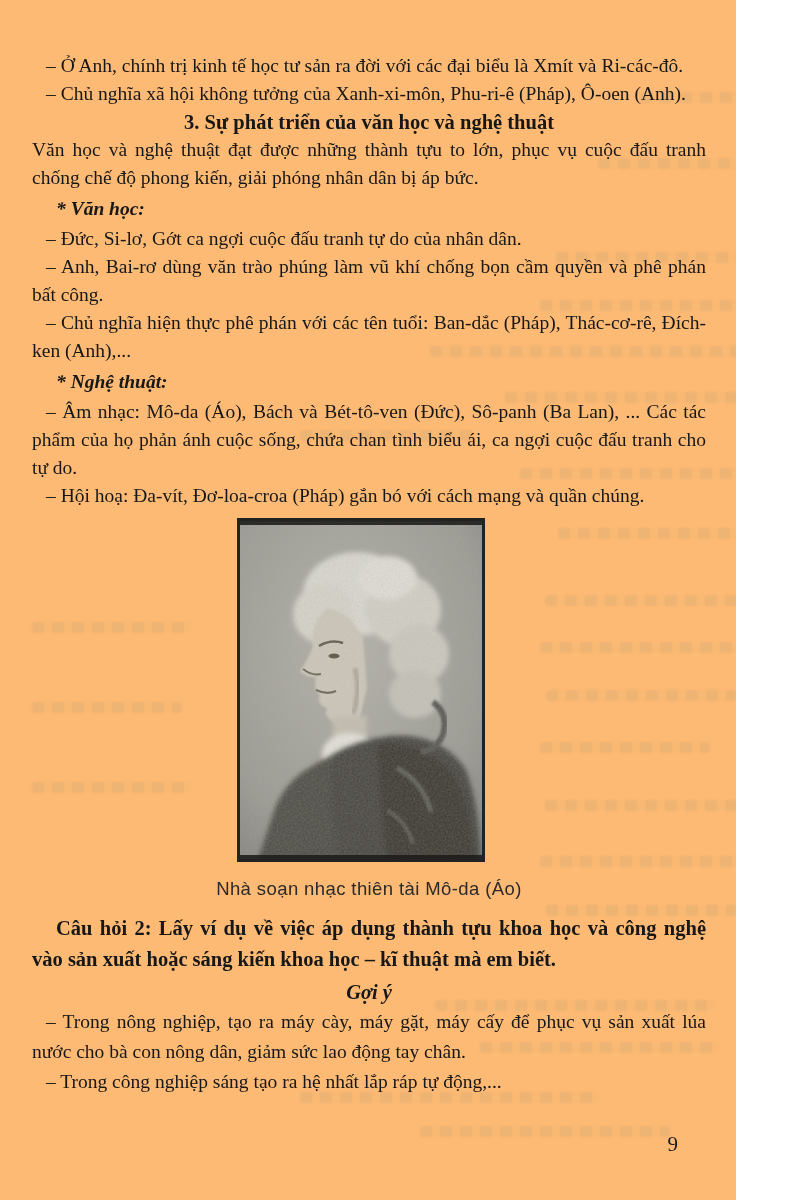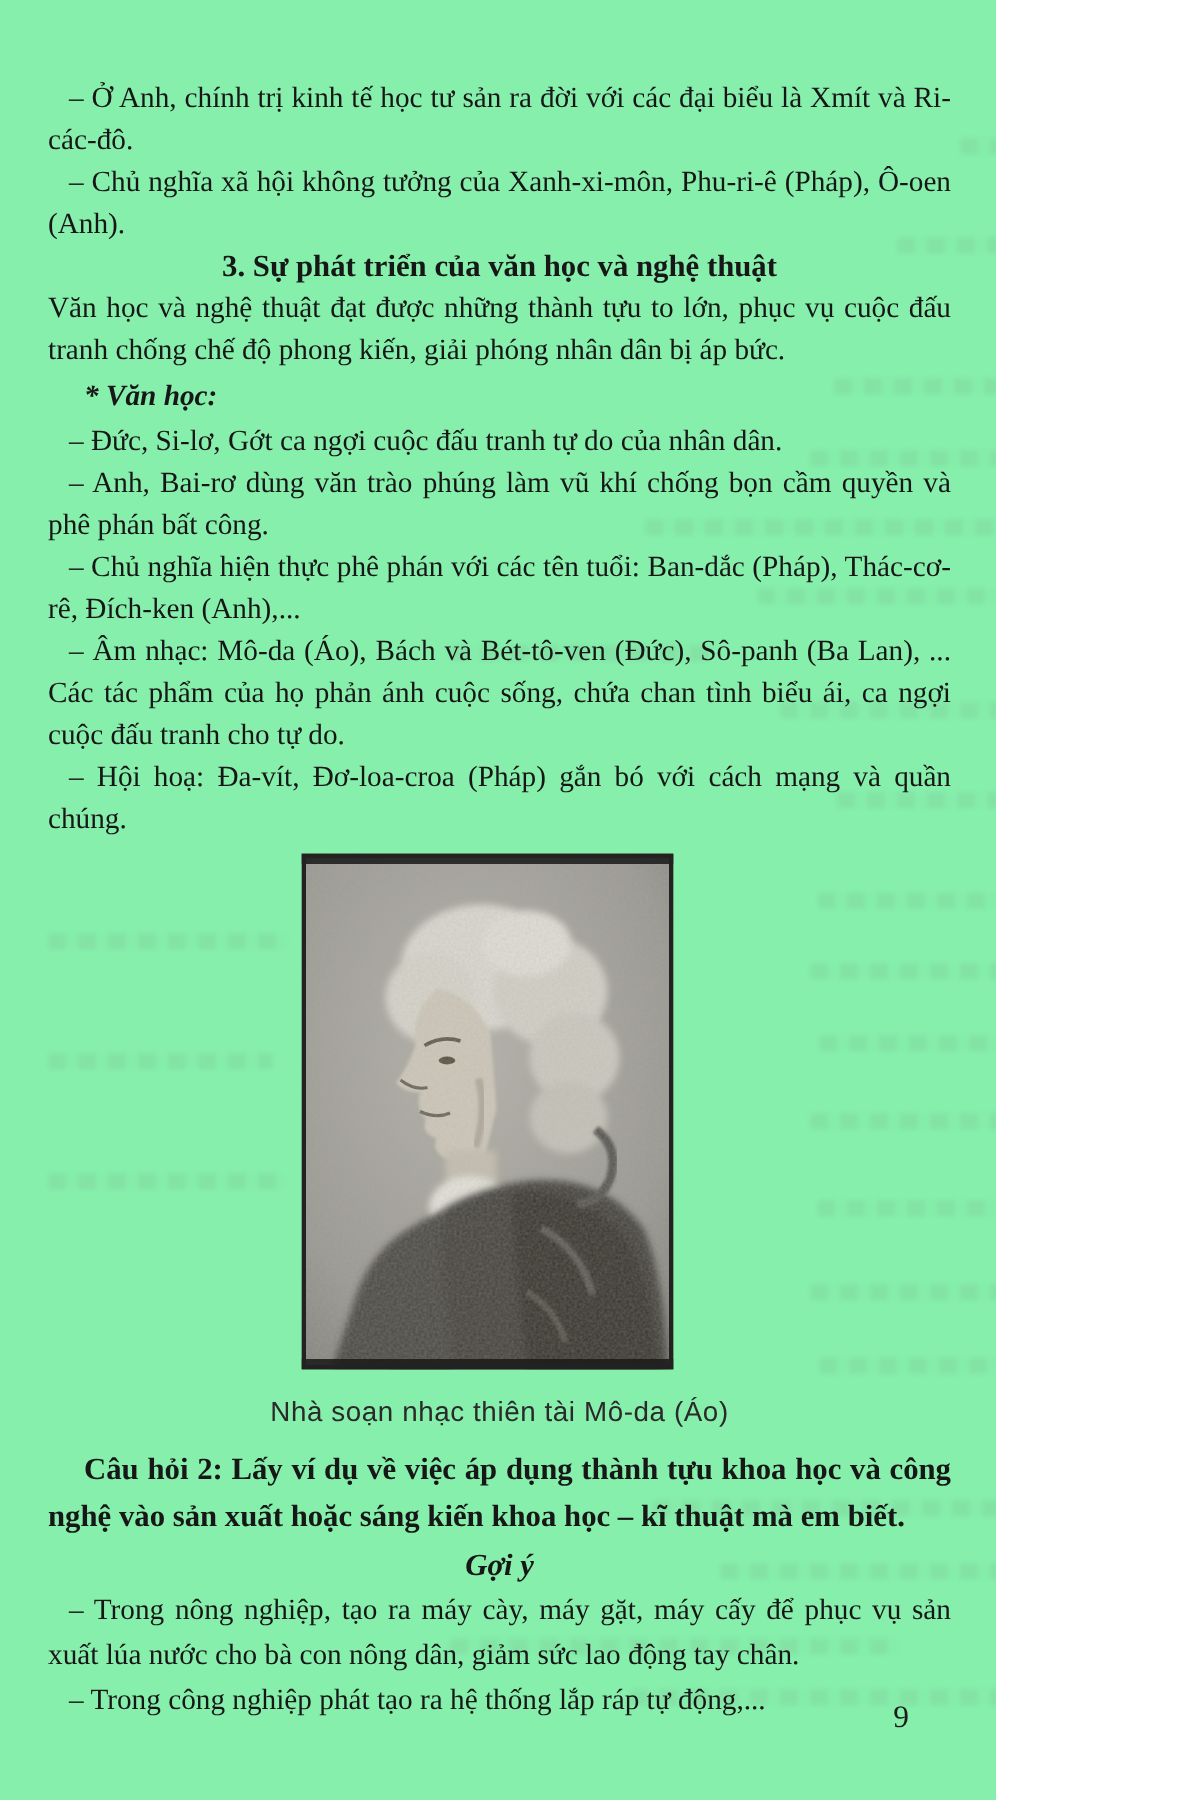--- a/index.html
+++ b/index.html
@@ -1,20 +1,20 @@
 <!DOCTYPE html>
 <html><head>
 <meta charset="utf-8">
 <style>
   html, body { margin:0; padding:0; background:#ffffff; }
   .page {
     position: relative;
-    width: 664px;
+    width: 736px;
     height: 1200px;
-    background: #86efac;
+    background: #fdba74;
     overflow: hidden;
     font-family: "Liberation Serif", "DejaVu Serif", serif;
     color: #171717;
   }
   .content {
     position: absolute;
     left: 32px;
     right: 30px;
     top: 52px;
     font-size: 19.5px;
@@ -126,20 +126,21 @@
 
     <p class="section-heading">3. Sự phát triển của văn học và nghệ thuật</p>
 
     <p class="intro">Văn học và nghệ thuật đạt được những thành tựu to lớn, phục vụ cuộc đấu tranh chống chế độ phong kiến, giải phóng nhân dân bị áp bức.</p>
 
     <p class="label-bi">* Văn học:</p>
     <p class="bullet">– Đức, Si-lơ, Gớt ca ngợi cuộc đấu tranh tự do của nhân dân.</p>
     <p class="bullet">– Anh, Bai-rơ dùng văn trào phúng làm vũ khí chống bọn cầm quyền và phê phán bất công.</p>
     <p class="bullet">– Chủ nghĩa hiện thực phê phán với các tên tuổi: Ban-dắc (Pháp), Thác-cơ-rê, Đích-ken (Anh),...</p>
 
+    <p class="label-bi">* Nghệ thuật:</p>
     <p class="bullet">– Âm nhạc: Mô-da (Áo), Bách và Bét-tô-ven (Đức), Sô-panh (Ba Lan), ... Các tác phẩm của họ phản ánh cuộc sống, chứa chan tình biểu ái, ca ngợi cuộc đấu tranh cho tự do.</p>
     <p class="bullet">– Hội hoạ: Đa-vít, Đơ-loa-croa (Pháp) gắn bó với cách mạng và quần chúng.</p>
 
     <figure class="portrait">
       <span class="frame-wrap">
         <svg width="248" height="344" viewBox="0 0 248 344" role="img">
           <defs>
             <radialGradient id="bgv" cx="45%" cy="38%" r="80%">
               <stop offset="0" stop-color="#b5b3ab"></stop>
               <stop offset="0.7" stop-color="#9b9992"></stop>
@@ -201,18 +202,18 @@
           <rect x="1.5" y="1.5" width="245" height="341" fill="none" stroke="#222222" stroke-width="3"></rect>
         </svg>
       </span>
       <figcaption>Nhà soạn nhạc thiên tài Mô-da (Áo)</figcaption>
     </figure>
 
     <p class="question">Câu hỏi 2: Lấy ví dụ về việc áp dụng thành tựu khoa học và công nghệ vào sản xuất hoặc sáng kiến khoa học – kĩ thuật mà em biết.</p>
 
     <p class="hint-label">Gợi ý</p>
     <p class="bullet hint-item">– Trong nông nghiệp, tạo ra máy cày, máy gặt, máy cấy để phục vụ sản xuất lúa nước cho bà con nông dân, giảm sức lao động tay chân.</p>
-    <p class="bullet hint-item">– Trong công nghiệp phát tạo ra hệ thống lắp ráp tự động,...</p>
+    <p class="bullet hint-item">– Trong công nghiệp sáng tạo ra hệ nhất lắp ráp tự động,...</p>
 
   </div>
 
   <div class="page-number">9</div>
 </div>
 
 </body></html>

